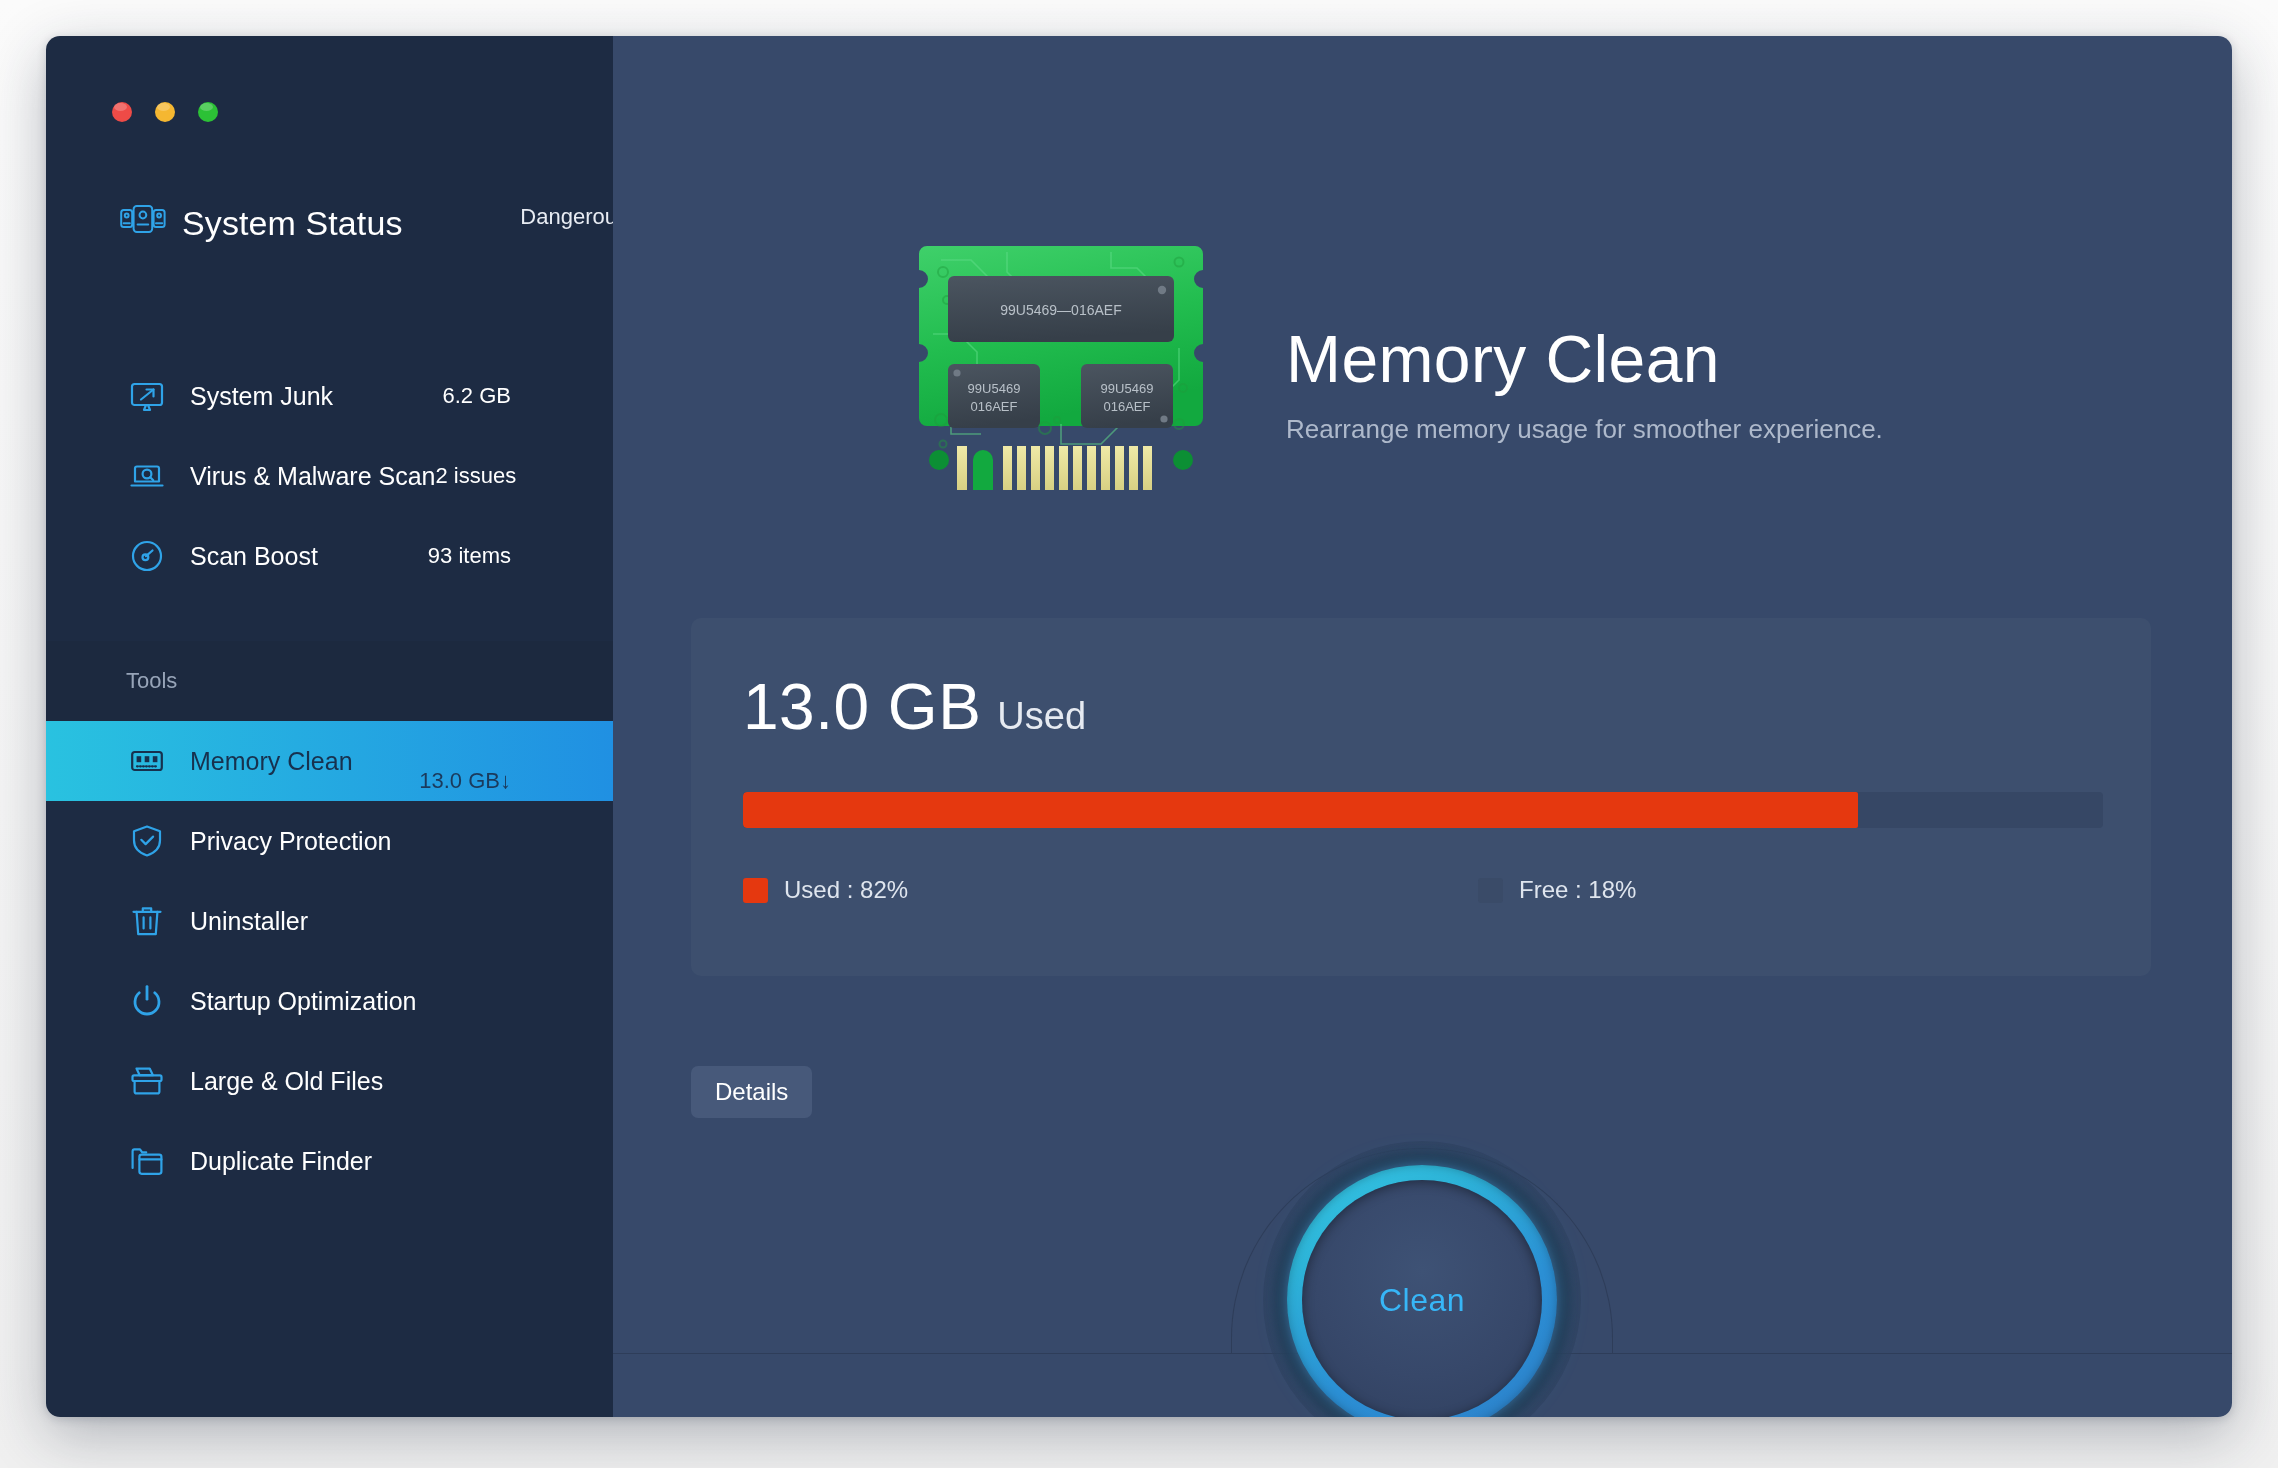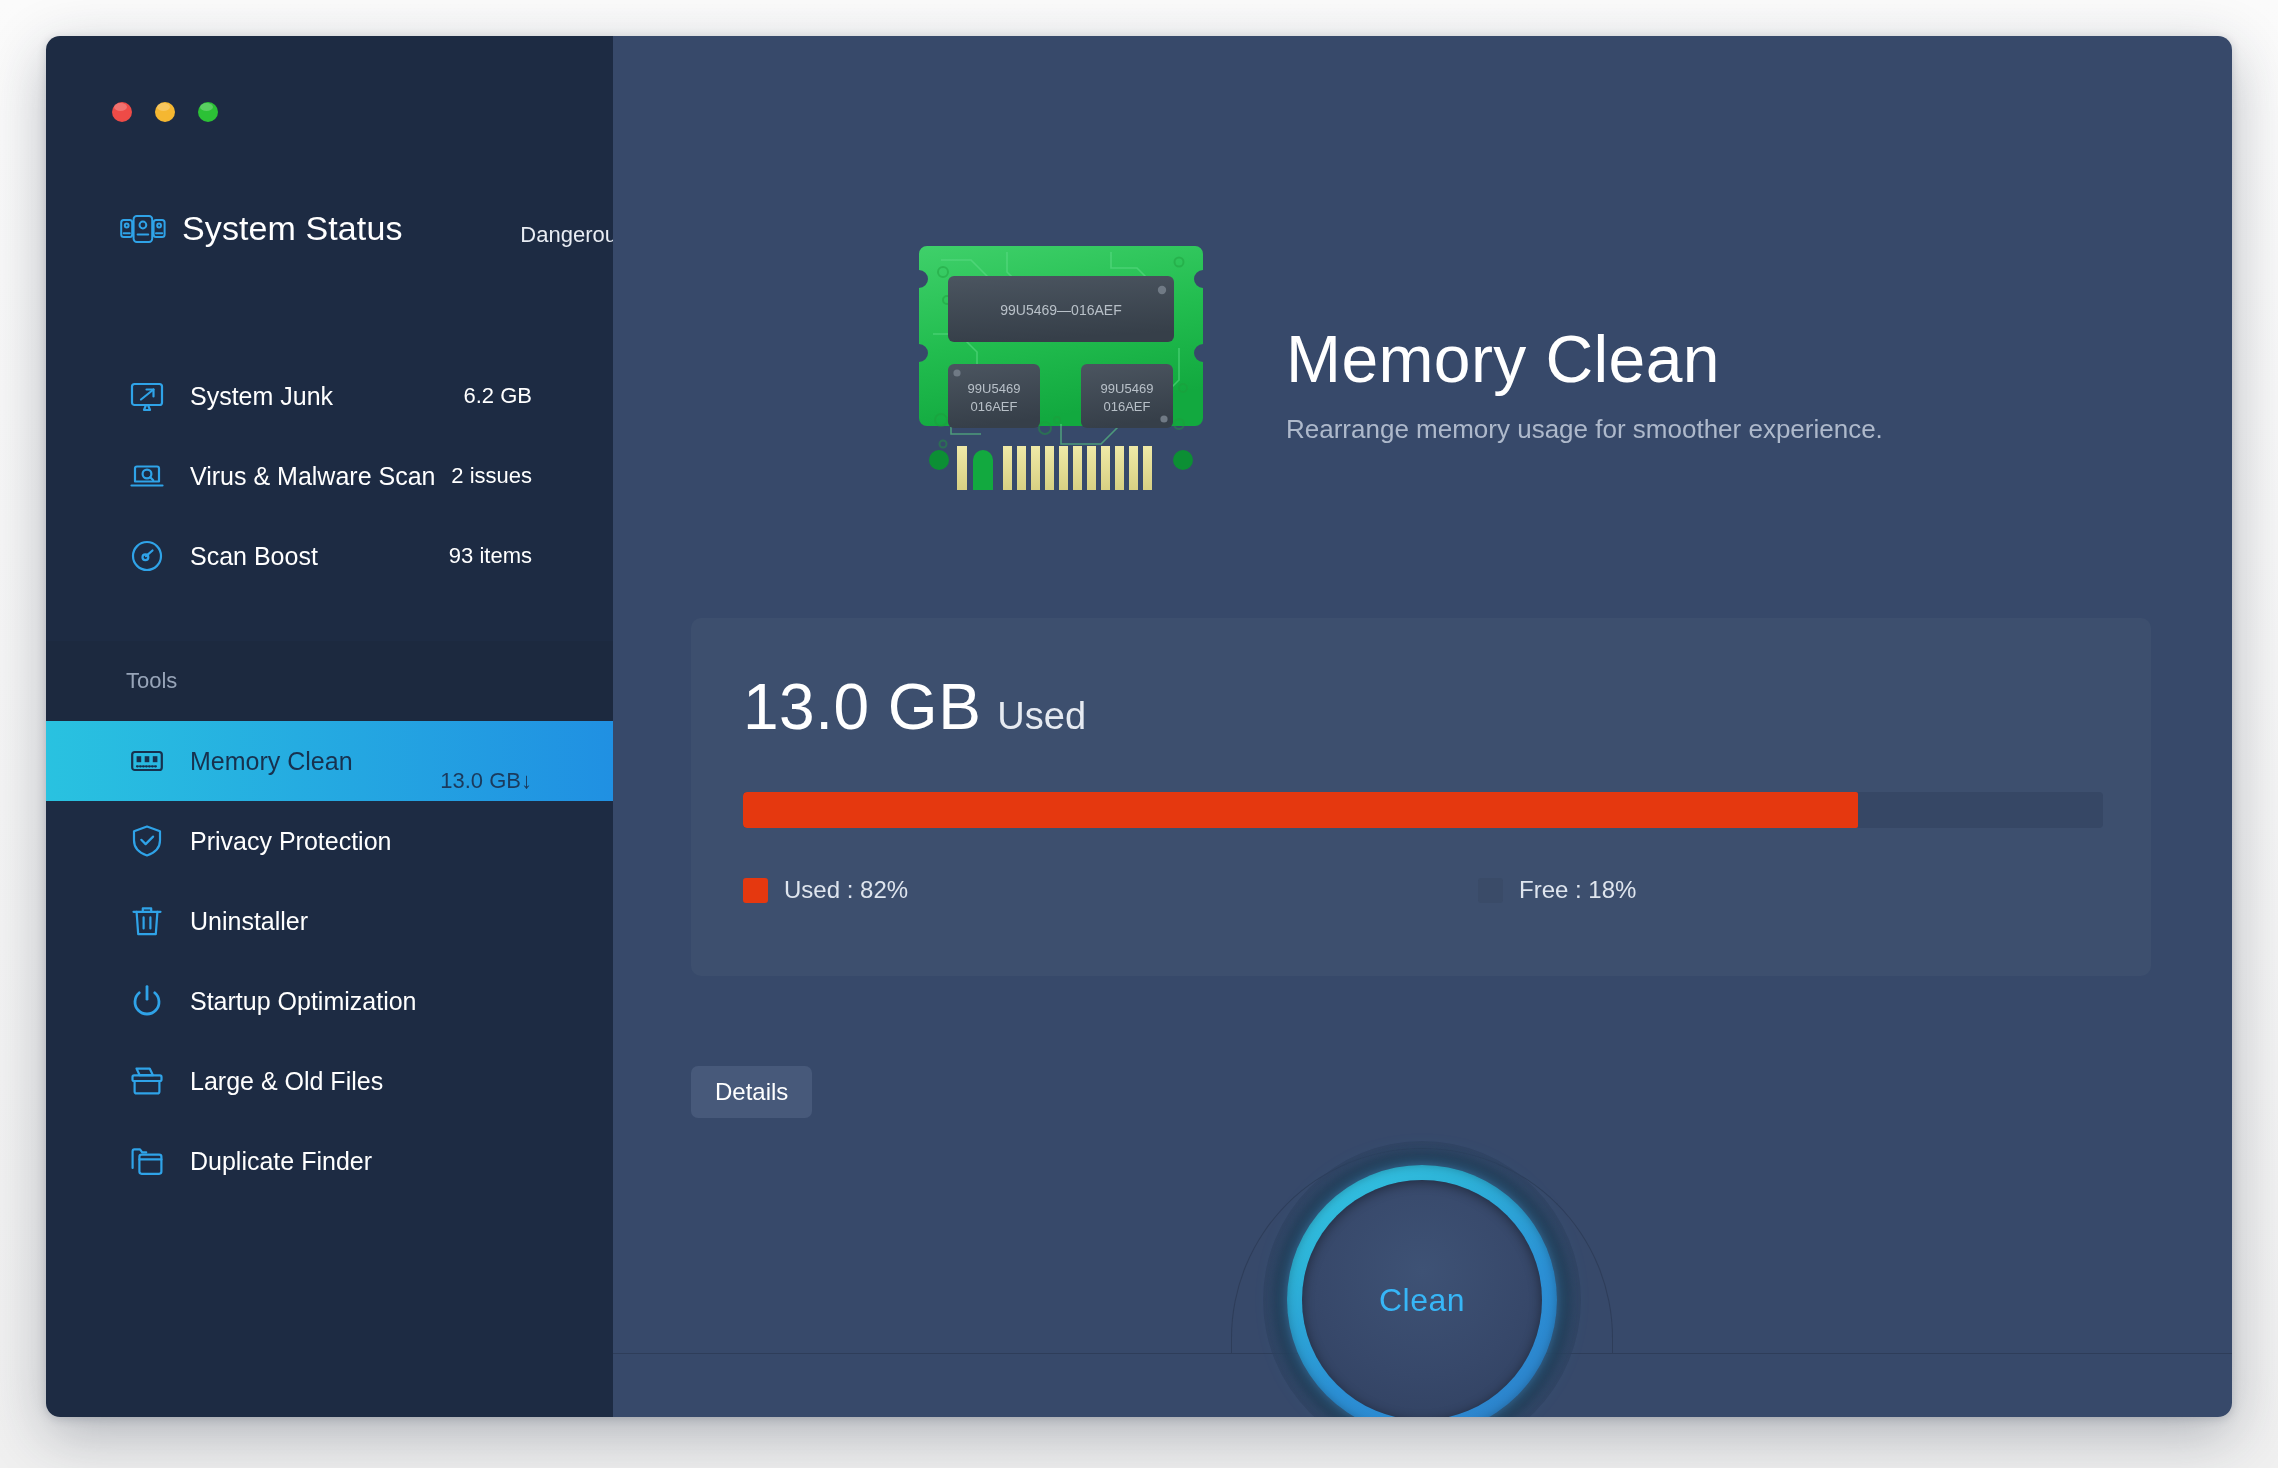--- a/index.html
+++ b/index.html
@@ -45,37 +45,37 @@
     border-radius:50%; background:rgba(255,255,255,.22);
   }
   .tl.red    { background: #ee4b47; }
   .tl.yellow { background: #f5b731; }
   .tl.green  { background: #2cc136; }
 
   
   .sys-status {
     position: absolute; left: 74px; top: 168px;
     width: 508px; height: 44px;
-    display: flex; align-items: flex-end;
+    display: flex; align-items: flex-start;
   }
   .sys-status .ss-icon { width: 46px; height: 34px; flex:0 0 46px; margin-right: 16px; }
   .sys-status .ss-title {
     font-size: 34px; font-weight: 400; color: #ffffff; letter-spacing: .1px;
     flex: 1 1 auto;
   }
   .sys-status .ss-state {
     font-size: 22px; color: #e8ecf3; font-weight: 400; white-space: nowrap;
   }
 
   
   .nav { position: absolute; left: 0; top: 320px; width: 567px; }
   .nav-item {
     height: 80px;
     display: flex; align-items: center;
-    padding: 0 81px 0 84px;
+    padding: 0 102px 0 84px;
     box-sizing: border-box;
     position: relative;
   }
   .nav-item .ni-icon { width: 34px; height: 34px; flex: 0 0 34px; margin-right: 26px; }
   .nav-item .ni-label { font-size: 25px; color: #ffffff; flex: 1 1 auto; white-space: nowrap; }
   .nav-item .ni-value { font-size: 22px; color: #ffffff; white-space: nowrap; }
 
   
   .tools-header {
     position: absolute; left: 0; top: 605px;

